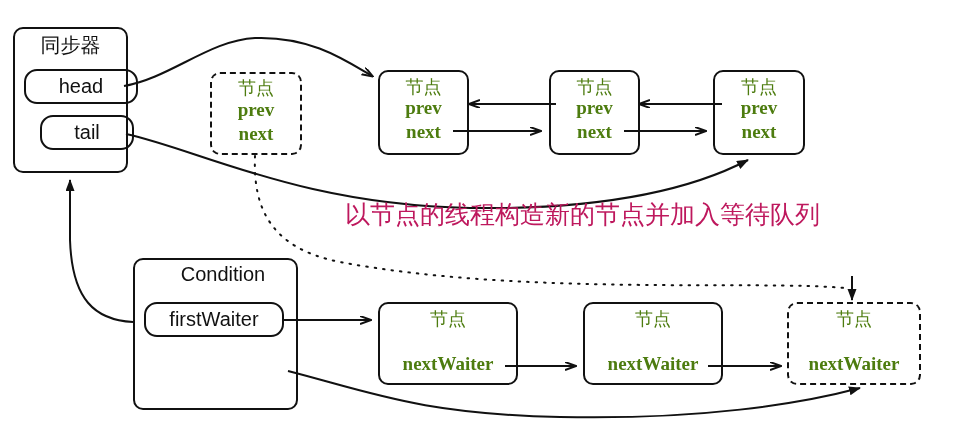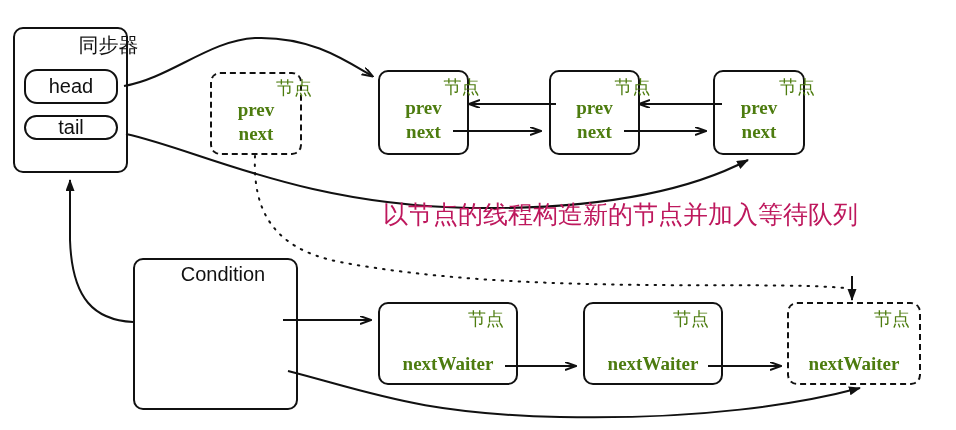--- a/index.html
+++ b/index.html
@@ -4,21 +4,21 @@
 <style>
   html,body{margin:0;padding:0;background:#ffffff;}
   body{font-family:"Liberation Sans","DejaVu Sans",sans-serif;}
   #stage{position:relative;width:956px;height:430px;background:#fff;overflow:hidden;}
   #svg{position:absolute;left:0;top:0;width:956px;height:430px;}
   .box{position:absolute;box-sizing:border-box;border:2px solid #111;border-radius:10px;background:transparent;}
   .box.dashed{border-style:dashed;border-width:2px;}
   .pill{position:absolute;box-sizing:border-box;border:2px solid #111;border-radius:13px;background:transparent;
         display:flex;align-items:center;justify-content:center;}
   .lbl{position:absolute;white-space:nowrap;color:#4d7c0f;text-align:center;}
-  .cn{font-family:"DejaVu Sans","Liberation Sans",sans-serif;font-weight:400;padding-left:38px;}
+  .cn{font-family:"DejaVu Sans","Liberation Sans",sans-serif;font-weight:400;}
   .mono-b{font-family:Liberation Serif, serif;font-weight:bold;}
   .node-cn{font-size:18px;}
   .fld{font-size:19px;font-weight:bold;}
   .pilltxt{font-size:20px;color:#111;}
   .boxtitle{font-size:20px;color:#111;}
   .caption{font-size:25px;color:#be185d;white-space:nowrap;}
 </style>
 </head>
 <body>
 
@@ -56,24 +56,24 @@
     <path d="M505,366 L575,366" fill="none" stroke="#111" stroke-width="2" marker-end="url(#ah)"></path>
 
     <path d="M708,366 L780,366" fill="none" stroke="#111" stroke-width="2" marker-end="url(#ah)"></path>
 
     <path d="M288,371 C370,392 420,414 560,417 C700,420 800,404 860,388" fill="none" stroke="#111" stroke-width="2" marker-end="url(#ahf)"></path>
   </svg>
 
   <div class="box" style="left:13px;top:27px;width:115px;height:146px;"></div>
   <div class="lbl cn boxtitle" style="left:13px;top:32px;width:115px;">同步器</div>
 
-  <div class="pill" style="left:24px;top:69px;width:94px;height:35px;">
+  <div class="pill" style="left:24px;top:69px;width:114px;height:35px;">
     <span class="pilltxt">head</span>
   </div>
-  <div class="pill" style="left:24px;top:115px;width:94px;height:25px;">
+  <div class="pill" style="left:40px;top:115px;width:94px;height:35px;">
     <span class="pilltxt">tail</span>
   </div>
 
   <div class="box dashed" style="left:210px;top:72px;width:92px;height:83px;"></div>
   <div class="lbl cn node-cn" style="left:210px;top:76px;width:92px;">节点</div>
   <div class="lbl mono-b fld" style="left:210px;top:99px;width:92px;">prev</div>
   <div class="lbl mono-b fld" style="left:210px;top:123px;width:92px;">next</div>
 
   <div class="box" style="left:378px;top:70px;width:91px;height:85px;"></div>
   <div class="lbl cn node-cn" style="left:378px;top:75px;width:91px;">节点</div>
@@ -88,20 +88,23 @@
   <div class="box" style="left:713px;top:70px;width:92px;height:85px;"></div>
   <div class="lbl cn node-cn" style="left:713px;top:75px;width:92px;">节点</div>
   <div class="lbl mono-b fld" style="left:713px;top:97px;width:92px;">prev</div>
   <div class="lbl mono-b fld" style="left:713px;top:121px;width:92px;">next</div>
 
   <div class="lbl cn caption" style="left:345px;top:198px;">以节点的线程构造新的节点并加入等待队列</div>
 
   <div class="box" style="left:133px;top:258px;width:165px;height:152px;"></div>
   <div class="lbl boxtitle" style="left:133px;top:263px;width:180px;">Condition</div>
 
+  <div class="pill" style="left:144px;top:302px;width:140px;height:35px;">
+    <span class="pilltxt">firstWaiter</span>
+  </div>
 
   <div class="box" style="left:378px;top:302px;width:140px;height:83px;"></div>
   <div class="lbl cn node-cn" style="left:378px;top:307px;width:140px;">节点</div>
   <div class="lbl mono-b fld" style="left:378px;top:353px;width:140px;">nextWaiter</div>
 
   <div class="box" style="left:583px;top:302px;width:140px;height:83px;"></div>
   <div class="lbl cn node-cn" style="left:583px;top:307px;width:140px;">节点</div>
   <div class="lbl mono-b fld" style="left:583px;top:353px;width:140px;">nextWaiter</div>
 
   <div class="box dashed" style="left:787px;top:302px;width:134px;height:83px;"></div>

